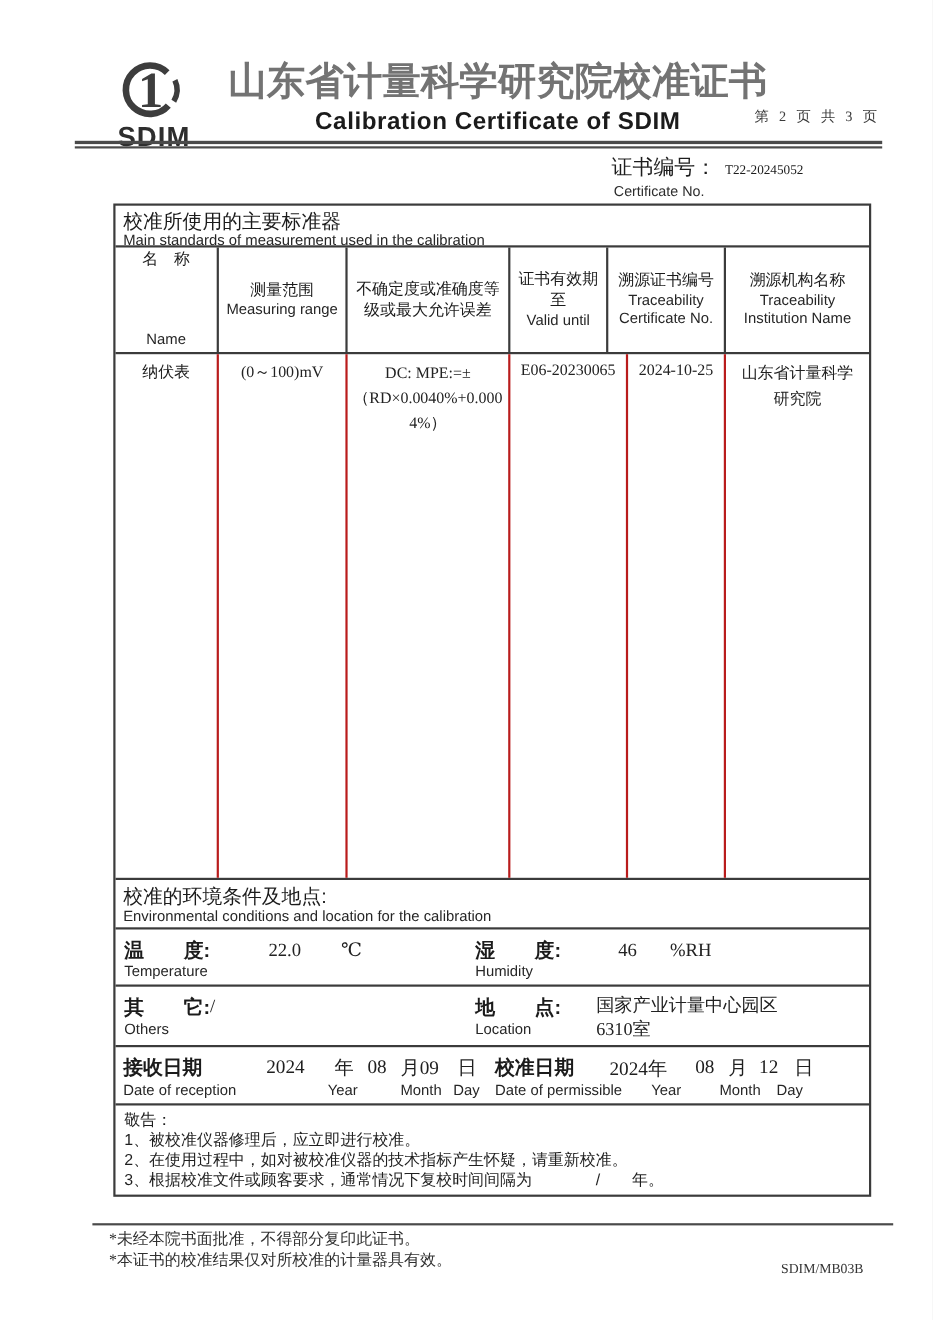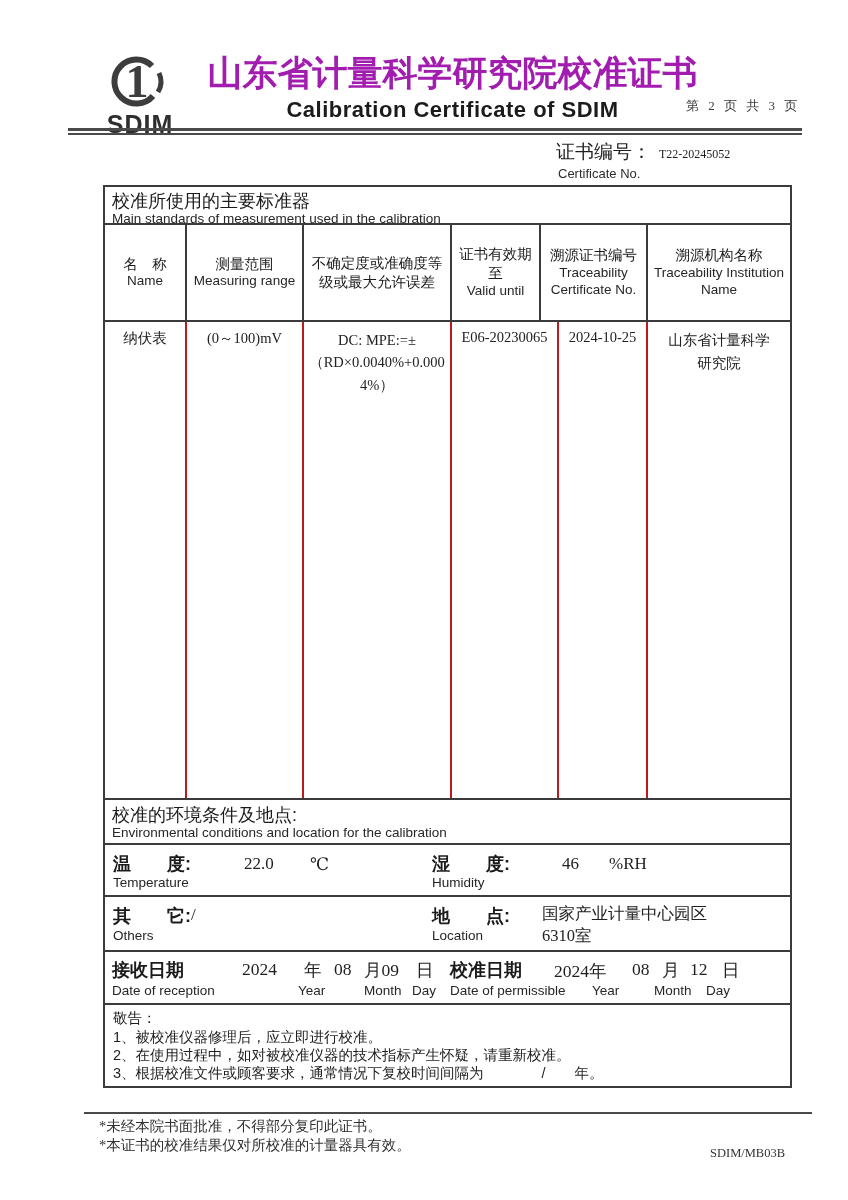--- a/index.html
+++ b/index.html
@@ -6,21 +6,21 @@
   html,body { background:#e8e8e8; }
   .page {
     position:relative; width:848px; height:1200px; background:#ffffff;
     font-family:"Liberation Serif","DejaVu Serif",serif; color:#222;
     overflow:hidden; margin:0 auto;
   }
 
   
   .logo { position:absolute; left:98px; top:56px; width:84px; text-align:center; }
   .logo-text { font-family:"Liberation Sans","DejaVu Sans",sans-serif; font-weight:700; font-size:25px; letter-spacing:1px; color:#2e2e2e; margin-top:-4px; }
-  .title-zh { position:absolute; left:180px; top:50px; width:545px; text-align:center; font-weight:700; font-size:35px; color:#a21caf; }
+  .title-zh { position:absolute; left:180px; top:50px; width:545px; text-align:center; font-weight:700; font-size:35px; color:#737373; }
   .title-en { position:absolute; left:180px; top:97px; width:545px; text-align:center; font-family:"Liberation Sans","DejaVu Sans",sans-serif; font-weight:700; font-size:22px; letter-spacing:.5px; color:#1b1b1b; }
   .page-info { position:absolute; left:686px; top:97px; font-size:13px; letter-spacing:3px; color:#3a3a3a; }
   .rule { position:absolute; left:68px; width:734px; background:#4a4a4a; }
   .rule1 { top:128px; height:2.5px; }
   .rule2 { top:133px; height:2px; }
 
   .certno { position:absolute; left:556px; top:139px; }
   .certno-zh { font-size:19px; color:#1d1d1d; }
   .certno-val { font-size:12px; color:#1d1d1d; margin-left:8px; }
   .certno-en { font-family:"Liberation Sans","DejaVu Sans",sans-serif; font-size:13px; color:#2c2c2c; margin-top:1px; padding-left:2px; }
@@ -31,21 +31,21 @@
 
   .r-sec { height:38px; padding:2px 0 0 7px; }
   .sec-zh { font-family:"Liberation Sans","DejaVu Sans",sans-serif; font-weight:500; font-size:18px; color:#1b1b1b; }
   .sec-en { font-family:"Liberation Sans","DejaVu Sans",sans-serif; font-size:13.5px; color:#262626; margin-top:-2px; }
 
   .r-head { height:97px; display:flex; }
   .hc { border-right:2px solid #3b3b3b; display:flex; flex-direction:column; justify-content:center; align-items:center; text-align:center; padding:2px 3px; }
   .hc:last-child { border-right:none; flex:1; }
   .h-zh { font-family:"Liberation Sans","DejaVu Sans",sans-serif; font-size:14.5px; line-height:1.3; color:#1b1b1b; }
   .h-en { font-family:"Liberation Sans","DejaVu Sans",sans-serif; font-size:13.5px; line-height:1.25; color:#262626; }
-  .c0 { width:82px; } .c1 { width:117px; } .c2 { width:148px; } .c3 { width:107px; } .c4 { width:89px; }
+  .c0 { width:94px;justify-content:space-between; } .c1 { width:117px; } .c2 { width:148px; } .c3 { width:107px; } .c4 { width:89px; }
 
   .r-data { height:478px; display:flex; }
   .dc { border-right:2px solid #b91c1c; text-align:center; padding-top:7px; font-size:14.5px; color:#222; }
   .dc:last-child { border-right:none; flex:1; }
   .mpe-line { line-height:1.55; }
   .inst { width:106px; margin:0 auto; line-height:1.6; }
 
   .r-envtitle { height:45px; padding:3px 0 0 7px; }
 
   .r-env { height:52px; }

